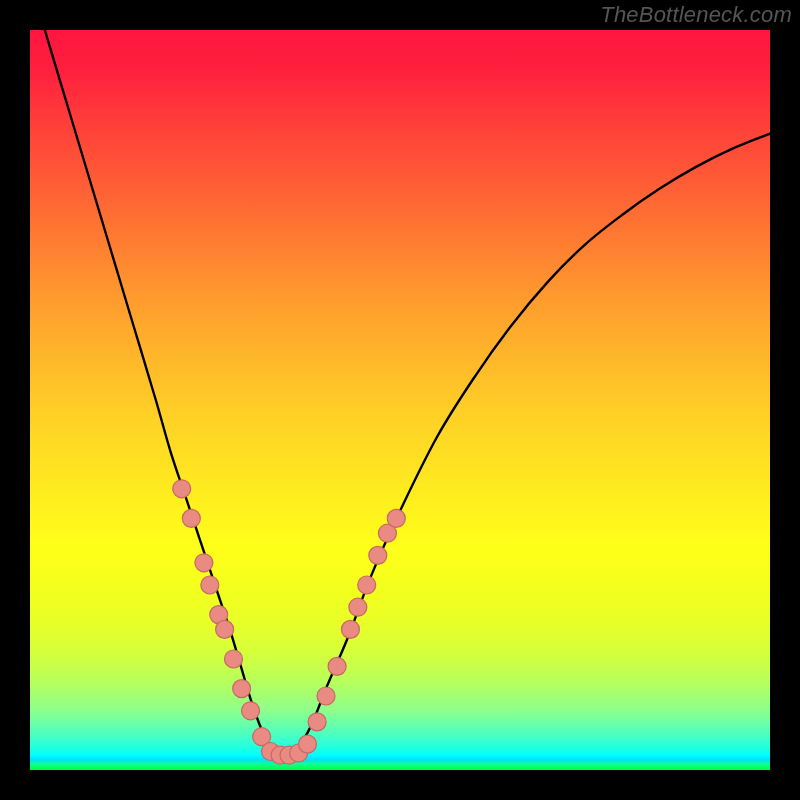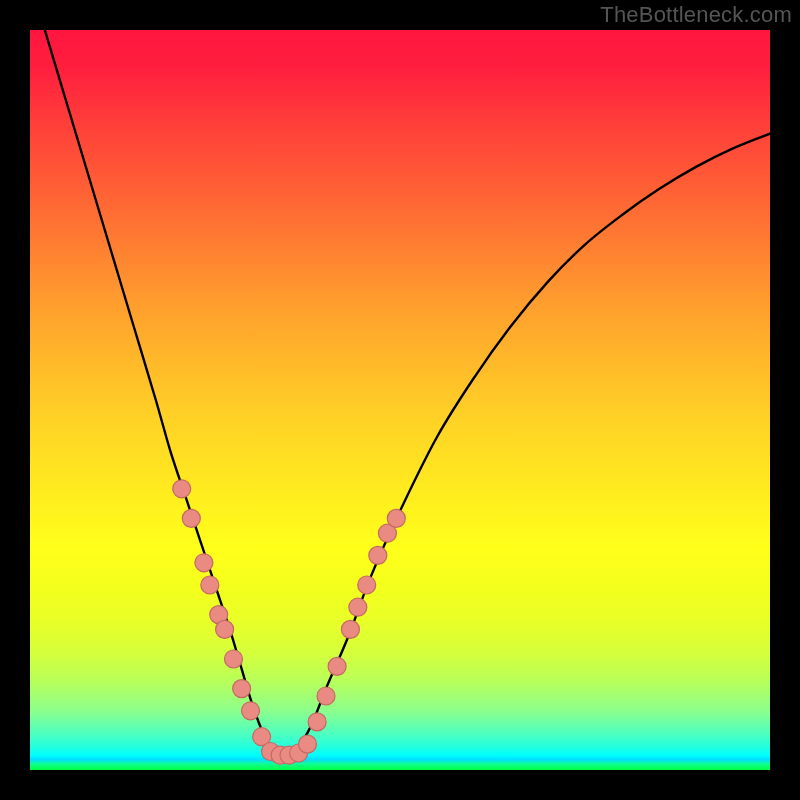--- a/index.html
+++ b/index.html
@@ -4,20 +4,21 @@
 <style>
   * { margin: 0; padding: 0; box-sizing: border-box; }
   html, body { width: 800px; height: 800px; overflow: hidden; }
   body { background: #000; font-family: Arial, Helvetica, sans-serif; }
 
   .frame {
     position: absolute;
     left: 0; top: 0;
     width: 800px; height: 800px;
     background: #000;
+    font-style: italic;
   }
   .plot {
     position: absolute;
     left: 30px; top: 30px;
     width: 740px; height: 740px;
     overflow: hidden;
   }
   .gradient {
     position: absolute;
     inset: 0;

